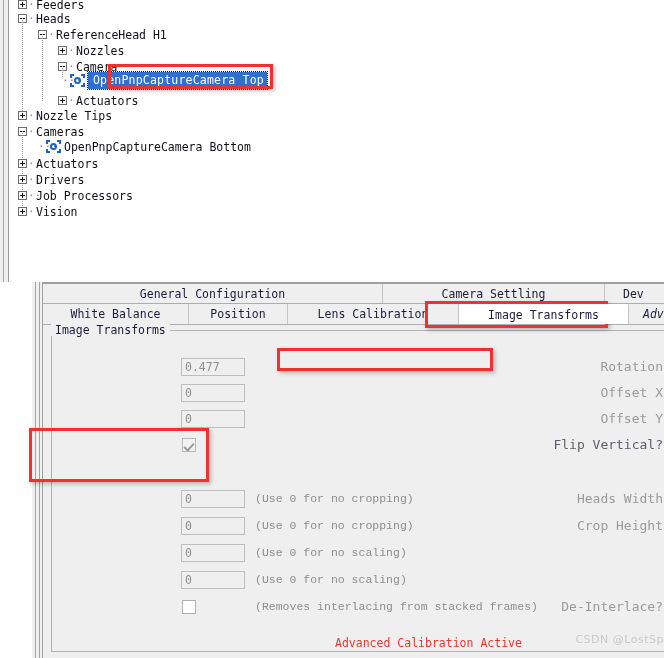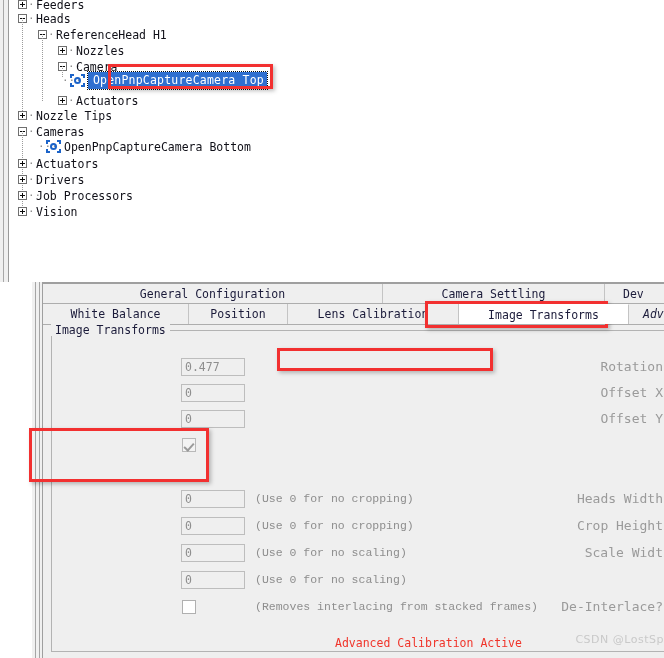--- a/index.html
+++ b/index.html
@@ -412,38 +412,38 @@
       <div class="field-label">Offset X</div>
       <div class="field-input">0</div>
     </div>
 
     <div class="field-row" style="top:124px;width:620px;">
       <div class="field-label">Offset Y</div>
       <div class="field-input">0</div>
     </div>
 
     <div class="field-row" style="top:150px;width:620px;">
+      <div class="field-label dark">Flip Vertical?</div>
       <div class="chk on"></div>
     </div>
 
 
     <div class="field-row" style="top:204px;width:620px;">
       <div class="field-label">Heads Width</div>
       <div class="field-input">0</div>
       <div class="field-hint">(Use 0 for no cropping)</div>
     </div>
 
     <div class="field-row" style="top:231px;width:620px;">
       <div class="field-label">Crop Height</div>
       <div class="field-input">0</div>
       <div class="field-hint">(Use 0 for no cropping)</div>
     </div>
 
     <div class="field-row" style="top:258px;width:620px;">
-      <div class="field-label">Scale Widt</div>
       <div class="field-input">0</div>
       <div class="field-hint">(Use 0 for no scaling)</div>
     </div>
 
     <div class="field-row" style="top:285px;width:620px;">
       <div class="field-input">0</div>
       <div class="field-hint">(Use 0 for no scaling)</div>
     </div>
 
     <div class="field-row" style="top:312px;width:620px;">

